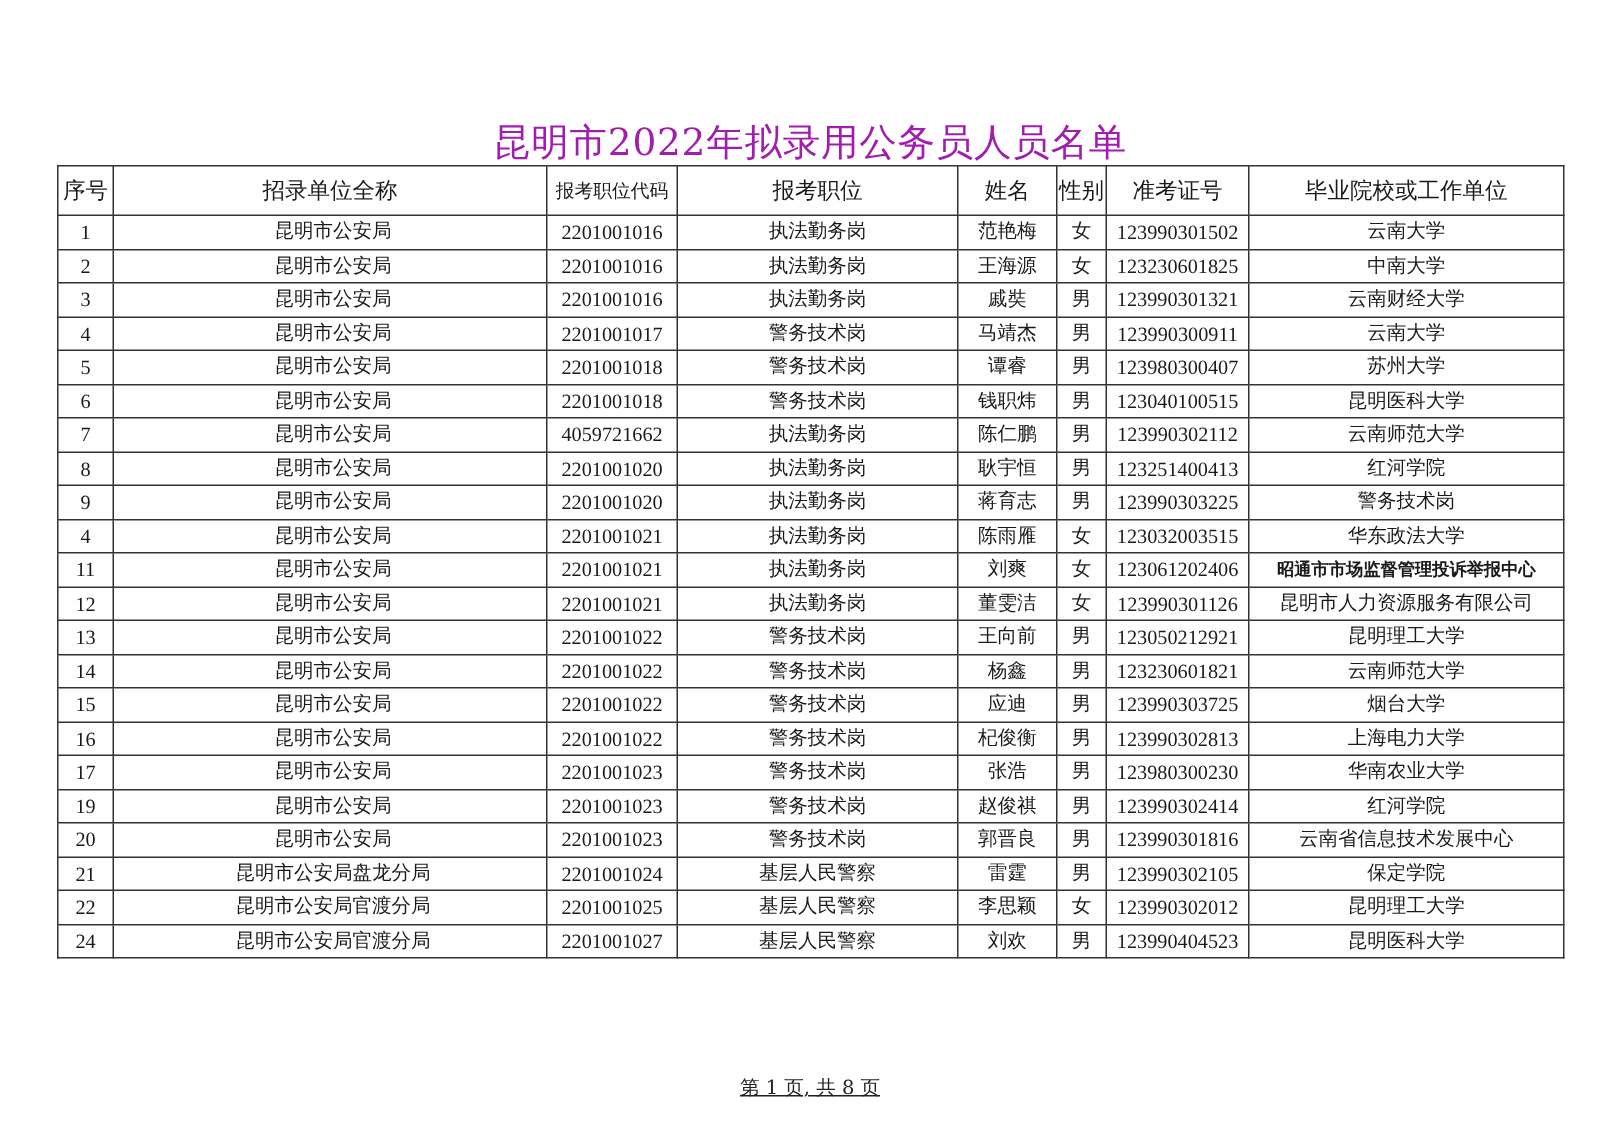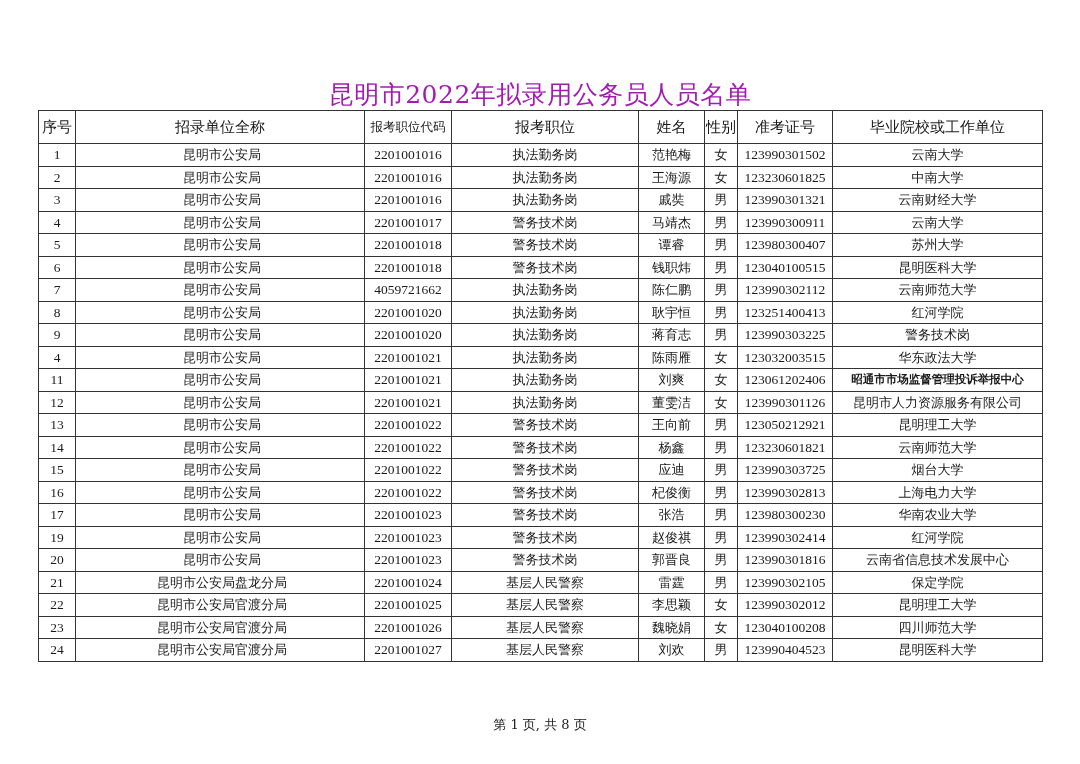--- a/index.html
+++ b/index.html
@@ -12,21 +12,21 @@
   table.roster th, table.roster td { border: 1px solid #333; padding: 0; overflow: hidden;
                  white-space: nowrap; }
   table.roster { border: 1.6px solid #222; }
   table.roster th { height: 32px; font-weight: normal; font-size: 15px; text-align: center; }
   table.roster th.small { font-size: 12.5px; margin-top: 40px; }
   table.roster td { height: 21.5px; font-size: 13px; text-align: center; line-height: 21px; }
   table.roster td.left { text-align: center; padding-left: 4px; }
   table.roster td.num { font-family: "Liberation Serif", "DejaVu Serif", serif; font-size: 13.5px; }
   table.roster td.tiny { font-size: 11.5px; font-weight: bold; }
   .footer { position: absolute; left: 0; width: 1080px; top: 716px; text-align: center;
-            font-size: 13px; color: #222; }
+            font-size: 13px; color: #222; text-decoration: underline; }
 </style>
 </head>
 <body>
 
 <div class="title">昆明市2022年拟录用公务员人员名单</div>
 
 <table class="roster">
   <colgroup>
     <col style="width:37px">
       <col style="width:289px">
@@ -254,30 +254,20 @@
         <td class="num">22</td>
         <td class="left">昆明市公安局官渡分局</td>
         <td class="num">2201001025</td>
         <td>基层人民警察</td>
         <td>李思颖</td>
         <td>女</td>
         <td class="num">123990302012</td>
         <td>昆明理工大学</td>
       </tr>
       <tr>
-        <td class="num">23</td>
-        <td class="left">昆明市公安局官渡分局</td>
-        <td class="num">2201001026</td>
-        <td>基层人民警察</td>
-        <td>魏晓娟</td>
-        <td>女</td>
-        <td class="num">123040100208</td>
-        <td>四川师范大学</td>
-      </tr>
-      <tr>
         <td class="num">24</td>
         <td class="left">昆明市公安局官渡分局</td>
         <td class="num">2201001027</td>
         <td>基层人民警察</td>
         <td>刘欢</td>
         <td>男</td>
         <td class="num">123990404523</td>
         <td>昆明医科大学</td>
       </tr>
     </tbody>

